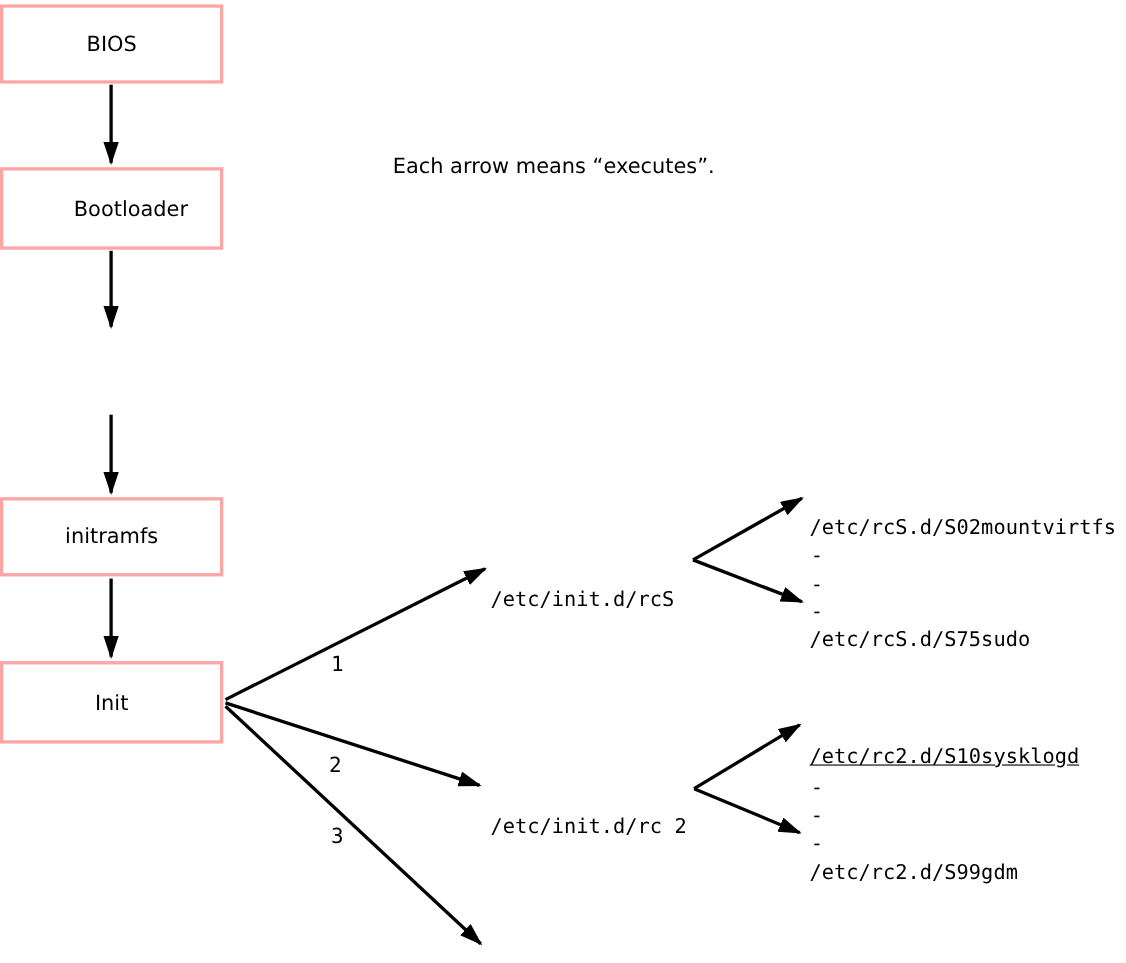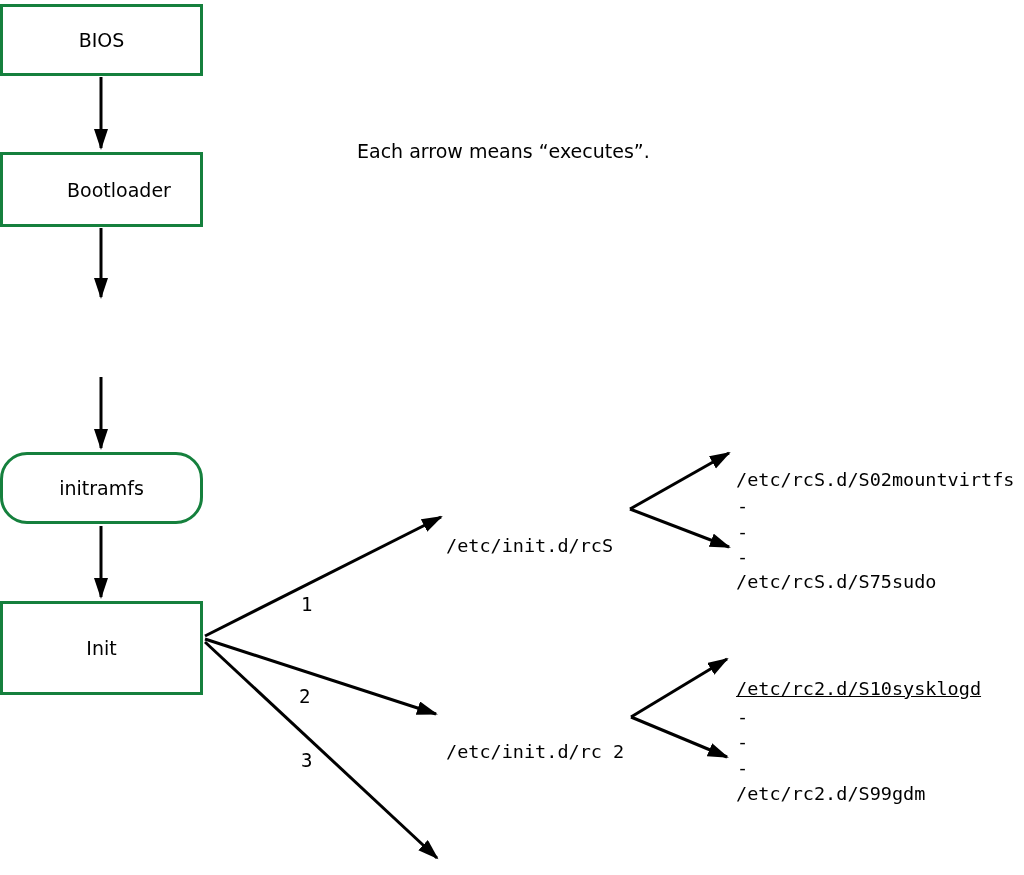--- a/index.html
+++ b/index.html
@@ -18,21 +18,21 @@
     position: absolute;
     left: 0; top: 0;
     width: 1024px; height: 875px;
     z-index: 1;
   }
   svg.edges line { stroke: #000000; stroke-width: 3; }
   .node {
     position: absolute;
     left: 0;
     width: 203px;
-    border: 3px solid #15803d;
+    border: 3px solid #fca5a5;
     background: #ffffff;
     display: flex;
     align-items: center;
     justify-content: center;
     font-size: 19px;
     z-index: 2;
   }
   .txt {
     position: absolute;
     white-space: pre;
@@ -76,24 +76,24 @@
     <line x1="631" y1="717" x2="727" y2="659" marker-end="url(#ah)"></line>
     <line x1="631" y1="717" x2="727" y2="757" marker-end="url(#ah)"></line>
   </svg>
 
   <div class="node" style="top:4px; height:72px;">
       <span>BIOS</span>
     </div>
   <div class="node" style="top:152px; height:75px;padding-left:35px;">
       <span>Bootloader</span>
     </div>
-  <div class="node" style="top:452px; height:72px;border-radius:27px;">
+  <div class="node" style="top:452px; height:72px;">
       <span>initramfs</span>
     </div>
-  <div class="node" style="top:601px; height:94px;">
+  <div class="node" style="top:601px; height:75px;">
       <span>Init</span>
     </div>
 
   <div class="txt sans" style="left:357px; top:103px;">Each arrow means “executes”.</div>
 
   <div class="txt edge-num" style="left:301px; top:556px;">1</div>
   <div class="txt edge-num" style="left:299px; top:648px;">2</div>
   <div class="txt edge-num" style="left:301px; top:712px;">3</div>
 
   <div class="txt mono" style="left:446px; top:498px;">/etc/init.d/rcS</div>

